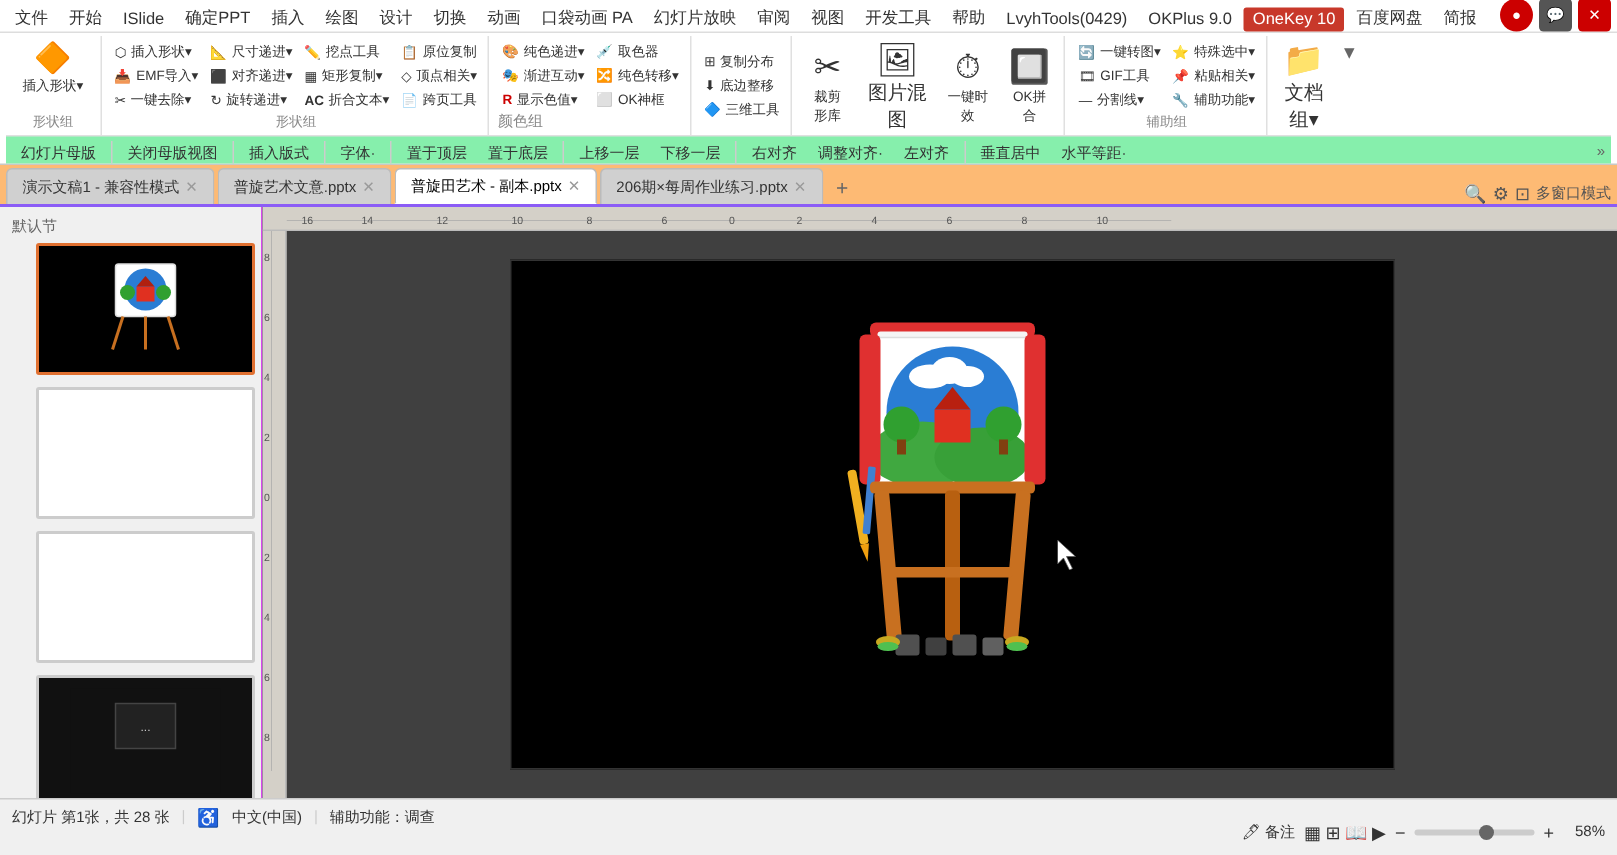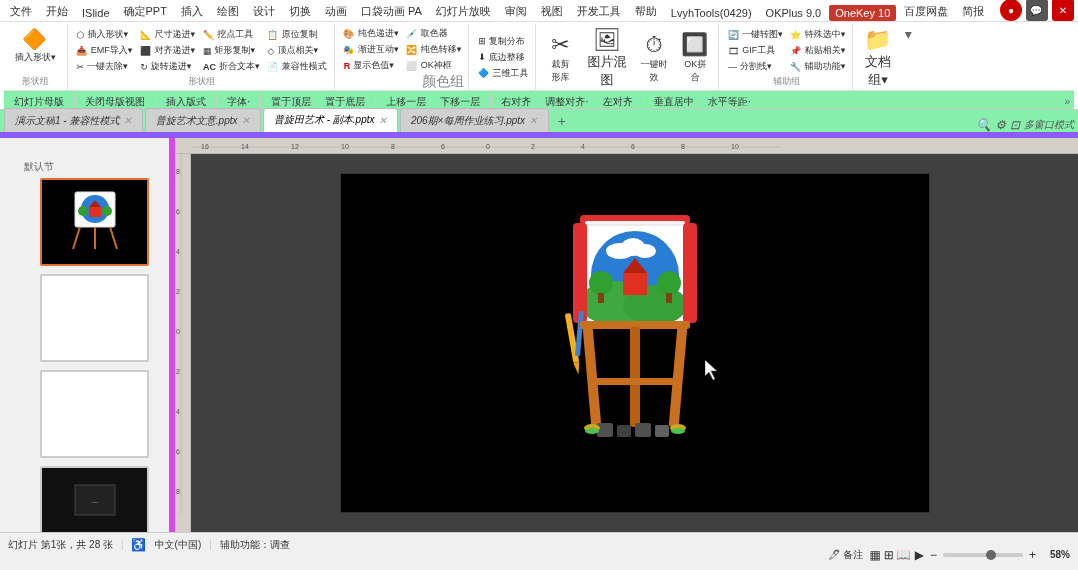--- a/index.html
+++ b/index.html
@@ -35,28 +35,27 @@
       padding: 2px 6px;
       cursor: pointer;
       border-radius: 2px;
       font-size: 10px;
       color: #333;
     }
     .toolbar-sep { width: 1px; height: 16px; background: #ccc; margin: 0 2px; }
 
     
     .tab-bar {
-      background: #86efac;
+      background: #fdba74;
       height: 28px;
       display: flex;
       align-items: flex-end;
       padding-left: 4px;
-      border-bottom: 6px solid #8b5cf6;
+      border-bottom: 2px solid #8b5cf6;
       gap: 2px;
-      font-style: italic;
     }
     .doc-tab {
       height: 24px;
       padding: 0 10px;
       display: flex;
       align-items: center;
       background: #d0d0d0;
       border: 1px solid #bbb;
       border-bottom: none;
       border-radius: 4px 4px 0 0;
@@ -74,23 +73,23 @@
       display: flex;
       flex: 1;
       overflow: hidden;
       height: calc(570px - 22px - 88px - 24px - 28px - 24px);
     }
 
     
     .slide-panel {
       width: 175px;
       background: #f0f0f0;
-      border-right: 6px solid #d946ef;
+      border-right: 1px solid #d946ef;
       overflow-y: auto;
-      padding: 20px;
+      padding: 4px;
     }
     .section-label {
       font-size: 10px;
       color: #666;
       padding: 2px 4px;
       margin-bottom: 2px;
     }
     .slide-thumb {
       width: 148px;
       height: 88px;
@@ -342,21 +341,21 @@
           <div class="sm-btn">
               <span>📋</span>
               <span>原位复制</span>
             </div>
           <div class="sm-btn">
               <span>◇</span>
               <span>顶点相关▾</span>
             </div>
           <div class="sm-btn">
               <span>📄</span>
-              <span>兼容性模式</span>
+              <span>跨页工具</span>
             </div>
         </div>
       </div>
       <span style="font-size:9px;color:#888;text-align:center;">形状组</span>
     </div>
 
     <div style="display:flex;flex-direction:column;border-right:1px solid #e0e0e0;padding:2px 4px;">
       <div style="display:flex;flex-direction:row;gap:2px;flex:1;align-items:center;">
         <div class="small-btns-col">
           <div class="sm-btn">
@@ -380,21 +379,21 @@
           <div class="sm-btn">
               <span>🔀</span>
               <span>纯色转移▾</span>
             </div>
           <div class="sm-btn">
               <span>⬜</span>
               <span>OK神框</span>
             </div>
         </div>
       </div>
-      <span style="font-size:14px;color:#888;text-align:right;">颜色组</span>
+      <span style="font-size:10px;color:#888;text-align:left;">颜色组</span>
     </div>
 
     <div style="display:flex;flex-direction:column;border-right:1px solid #e0e0e0;padding:2px 4px;">
       <div style="display:flex;flex-direction:row;gap:2px;flex:1;align-items:center;">
         <div class="small-btns-col">
           <div class="sm-btn">
               <span>⊞</span>
               <span>复制分布</span>
             </div>
           <div class="sm-btn">
@@ -708,15 +707,15 @@
       <span style="cursor:pointer;font-size:12px;">⊞</span>
       <span style="cursor:pointer;font-size:12px;">📖</span>
       <span style="cursor:pointer;font-size:12px;">▶</span>
     </div>
 
     <span style="cursor:pointer;font-size:12px;">−</span>
     <div class="zoom-slider">
       <div class="zoom-thumb"></div>
     </div>
     <span style="cursor:pointer;font-size:12px;">+</span>
-    <span style="min-width:28px;text-align:right;cursor:pointer;font-weight:bold;">58%</span>
+    <span style="min-width:28px;text-align:right;cursor:pointer;">58%</span>
   </div>
 </div>
 
 </body></html>

